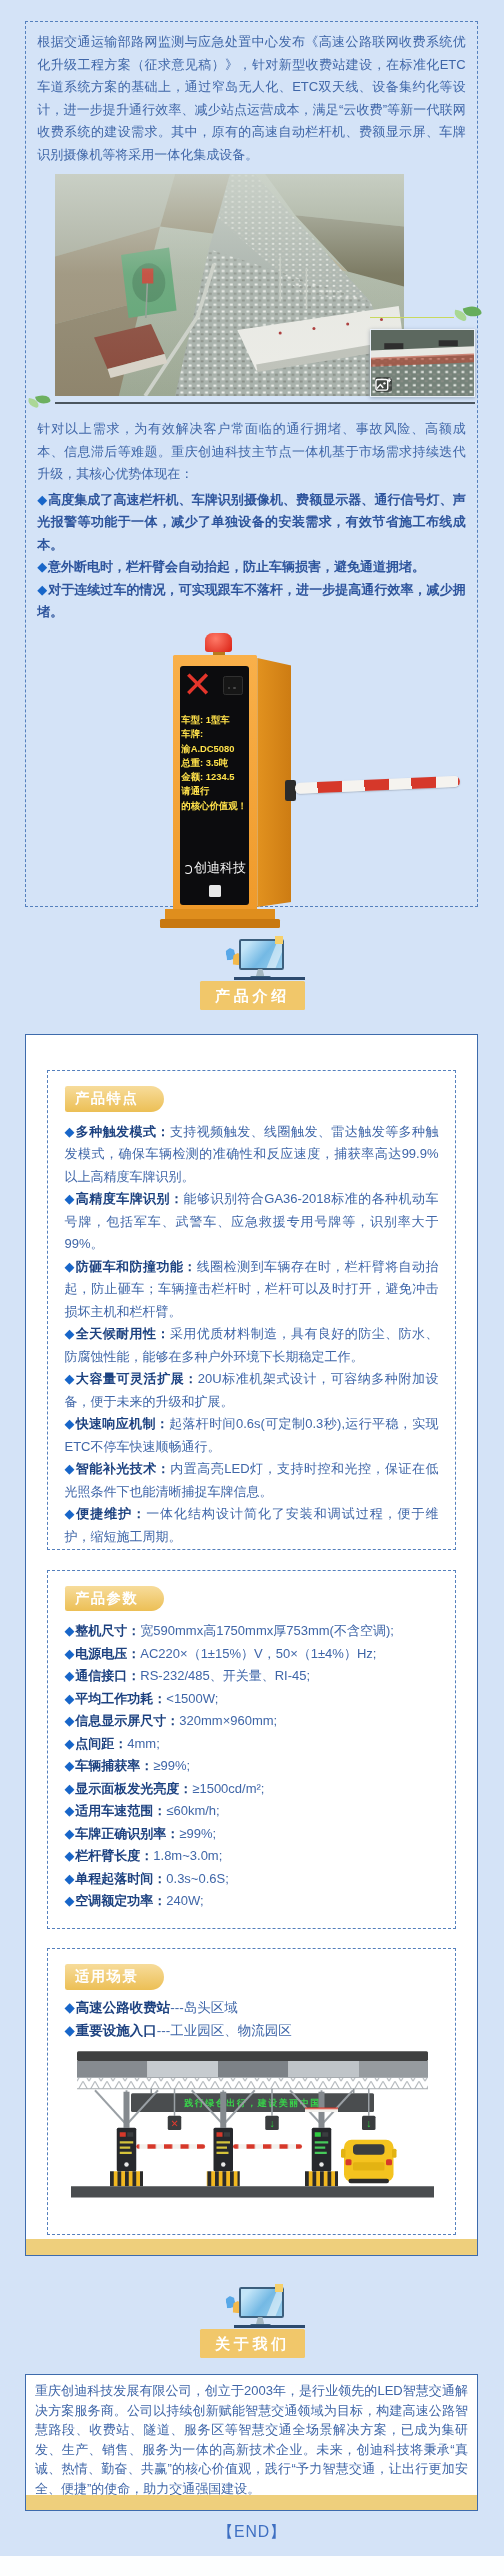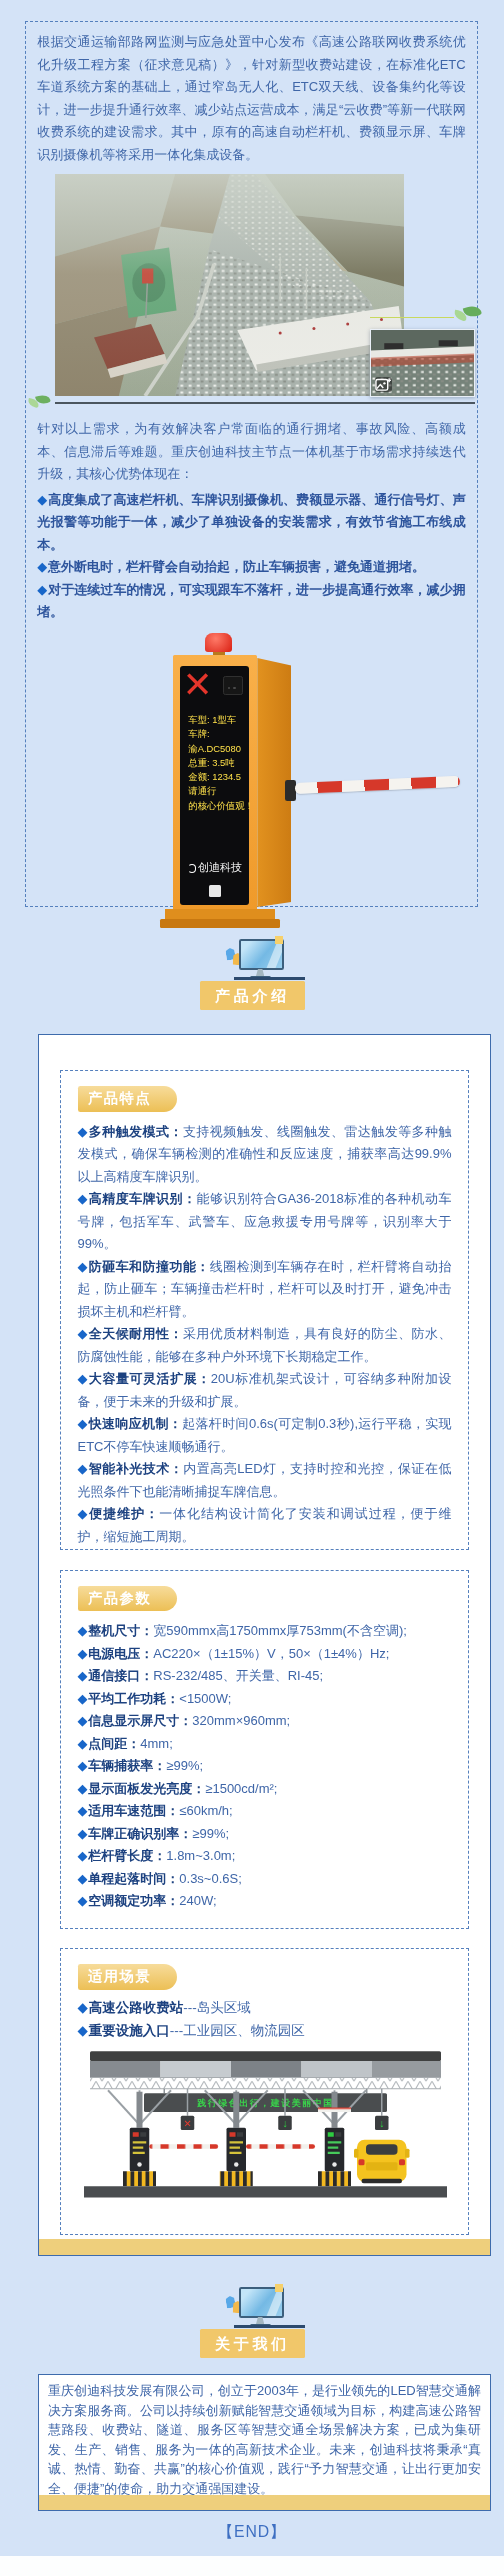--- a/index.html
+++ b/index.html
@@ -51,23 +51,23 @@
   .cab-side{position:absolute;left:220px;top:27px;width:34px;height:249px;
     background:linear-gradient(90deg,#e2921f,#cd7c13);
     clip-path:polygon(0 0,100% 3%,100% 98%,0 100%);}
   .cab-front{position:absolute;left:136px;top:24px;width:84px;height:255px;border-radius:1.5px;
     background:linear-gradient(180deg,#f9b04a,#ef9a2a);}
   .dev-screen{position:absolute;left:143px;top:35px;width:69px;height:239px;background:#0c0c0e;border-radius:3px;}
   .xmark{position:absolute;left:2.3px;top:-4.5px;font-size:36px;font-weight:bold;color:#e5352b;line-height:45px;}
   .cam{position:absolute;left:43px;top:9.8px;width:20px;height:19px;background:#161616;border:1.5px solid #303030;border-radius:2.3px;box-sizing:border-box;}
   .cam i{position:absolute;width:2.3px;height:2.3px;border-radius:50%;background:#4a4a4a;}
   .cam i.d1{left:3.8px;top:9.8px;} .cam i.d2{left:9px;top:9.8px;}
-  .led{position:absolute;left:8px;top:47px;width:60px;color:#ffe14a;font-size:9.4px;line-height:14.3px;font-weight:normal;text-align:left;}
+  .led{position:absolute;left:1px;top:47px;width:60px;color:#ffe14a;font-size:9.4px;line-height:14.3px;font-weight:bold;text-align:left;}
   .led span{display:block;white-space:nowrap;}
-  .logo-row{position:absolute;left:0;top:197px;width:69px;text-align:center;color:#f2f2f2;font-size:11px;line-height:10.5px;font-family:Liberation Mono, monospace;}
+  .logo-row{position:absolute;left:0;top:197px;width:69px;text-align:center;color:#f2f2f2;font-size:13px;line-height:10.5px;}
   .logo-arc{display:inline-block;width:6.8px;height:6.8px;border:1.5px solid #fff;border-left-color:transparent;border-radius:50%;vertical-align:-1.5px;margin-right:1.5px;}
   .qr{position:absolute;left:28.5px;top:219px;width:12px;height:12px;background:#e8e8e8;border-radius:1.5px;}
   .base1{position:absolute;left:128px;top:278px;width:110px;height:10.5px;background:#df8e1d;}
   .base2{position:absolute;left:123px;top:288px;width:120px;height:9px;background:#c87810;border-radius:1.5px;}
   .arm-joint{position:absolute;left:248px;top:149px;width:10.5px;height:21px;background:#2b2b2b;border-radius:2.3px;}
   .arm{position:absolute;left:258px;top:152px;width:165px;height:10.5px;border-radius:5.3px;
     background:repeating-linear-gradient(90deg,#f5f3ef 0 22.5px,#d6382a 22.5px 47px);
     transform:rotate(-2.5deg);transform-origin:left center;box-shadow:0 0.8px 1.5px rgba(0,0,0,.25);}
   
   .sec-header{position:absolute;left:0;width:504px;height:105px;}
@@ -81,21 +81,21 @@
   .mon .stand{position:absolute;left:32px;top:31px;width:8.3px;height:7.5px;background:#a4b7c1;clip-path:polygon(25% 0,75% 0,100% 100%,0 100%);}
   .mon .sbase{position:absolute;left:26px;top:38px;width:21px;height:3px;background:#3c5f7d;border-radius:1.5px;}
   .mon .note{position:absolute;left:51px;top:-1.5px;width:8.3px;height:7.5px;background:#f6d06b;}
   .ptag{position:absolute;width:9px;height:12px;clip-path:polygon(50% 0,100% 22%,100% 100%,0 100%,0 22%);}
   .ptag::after{content:"";position:absolute;left:3.8px;top:-7.5px;width:0.8px;height:7.5px;background:#8a97a5;}
   .t1{left:1.5px;top:10.5px;background:#58a8e8;transform:rotate(-8deg);}
   .t2{left:9px;top:15px;background:#f2b84b;transform:rotate(4deg);}
   .t3{left:16.5px;top:7.5px;width:10.5px;height:15px;background:#e25b52;}
   .t4{left:26px;top:12px;width:9.8px;height:13.5px;background:#8bc34a;transform:rotate(10deg);}
   
-  .white-card{position:absolute;left:25px;width:453px;background:#ffffff;border:1.5px solid #3e6bac;box-sizing:border-box;margin-left:13px;}
+  .white-card{position:absolute;left:25px;width:453px;background:#ffffff;border:1.5px solid #3e6bac;box-sizing:border-box;}
   #main-card{top:1034px;height:1222px;}
   .strip{position:absolute;left:0;bottom:0;width:100%;height:16.5px;background:#eecf7c;}
   .sub{margin:0 21px;border:0.8px dashed #5580bd;padding:15px 16.5px;box-sizing:border-box;overflow:hidden;}
   #sub-features{margin-top:35px;height:480px;}
   #sub-params{margin-top:19.5px;height:359px;}
   #sub-scenarios{margin-top:19.5px;height:287px;}
   .tagchip{display:inline-block;min-width:75px;height:25.5px;line-height:25.5px;padding:0 13.5px 0 10.5px;
     background:linear-gradient(180deg,#f7dc9b,#ecbf55);border-radius:3px 16.5px 16.5px 3px;
     color:#fff;font-size:14.3px;font-weight:bold;letter-spacing:1.5px;}
   .feat,.parm{margin:0;font-size:13px;line-height:22.5px;color:#3f66a8;text-align:justify;}

